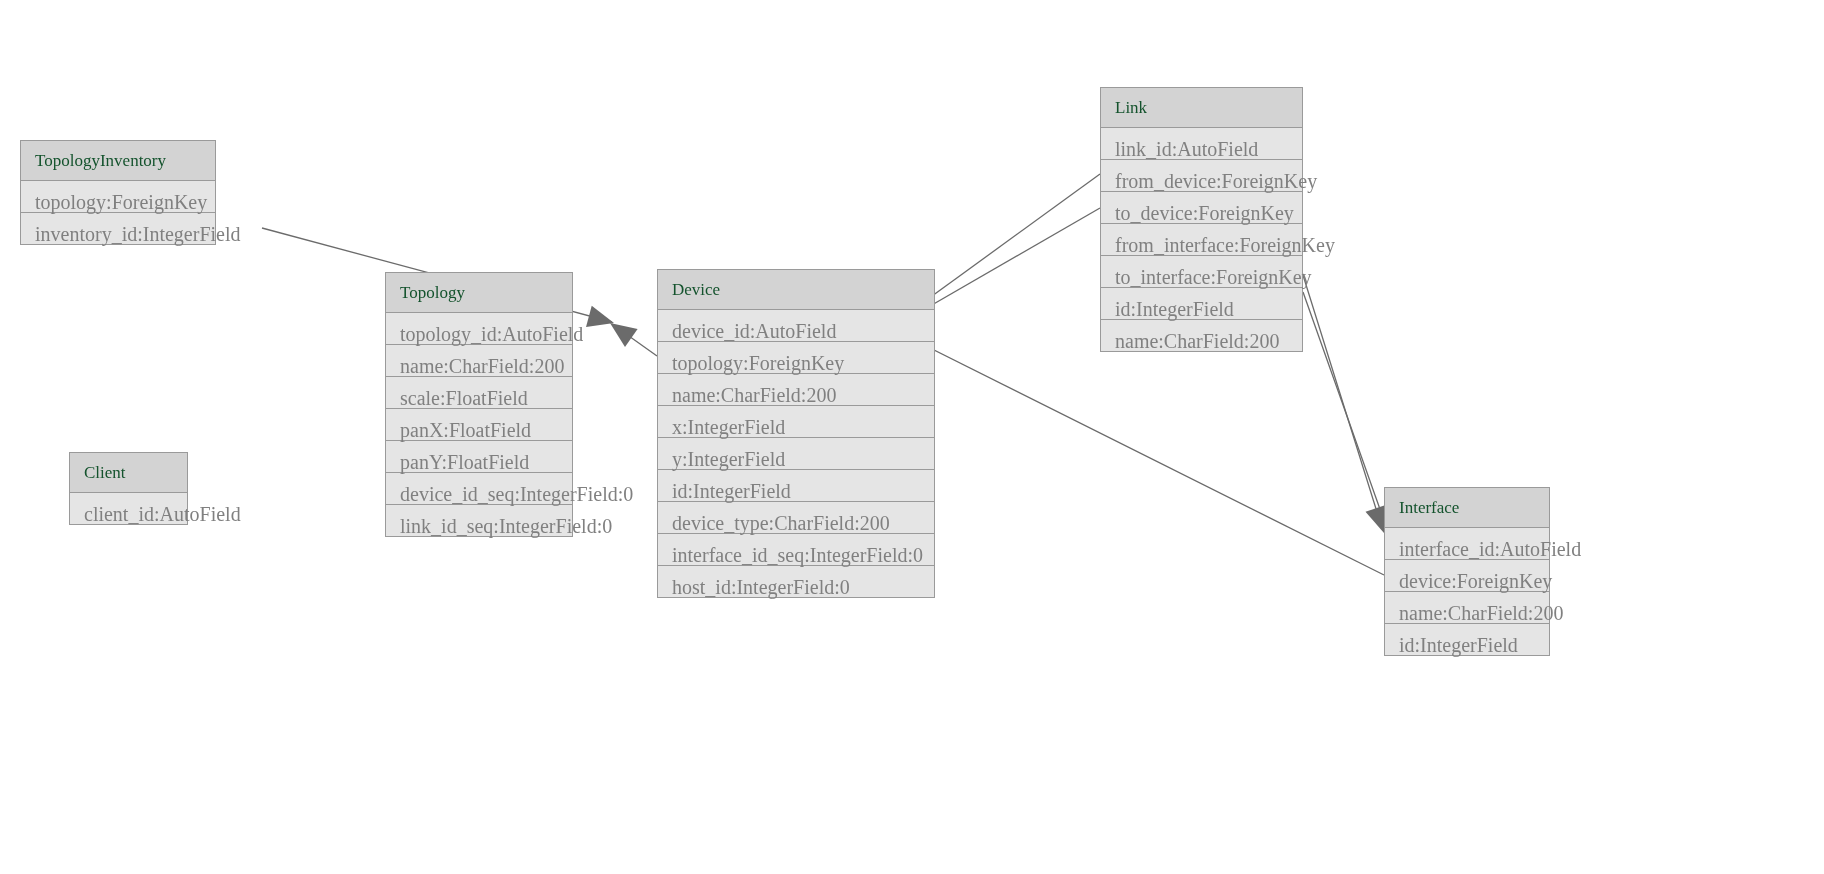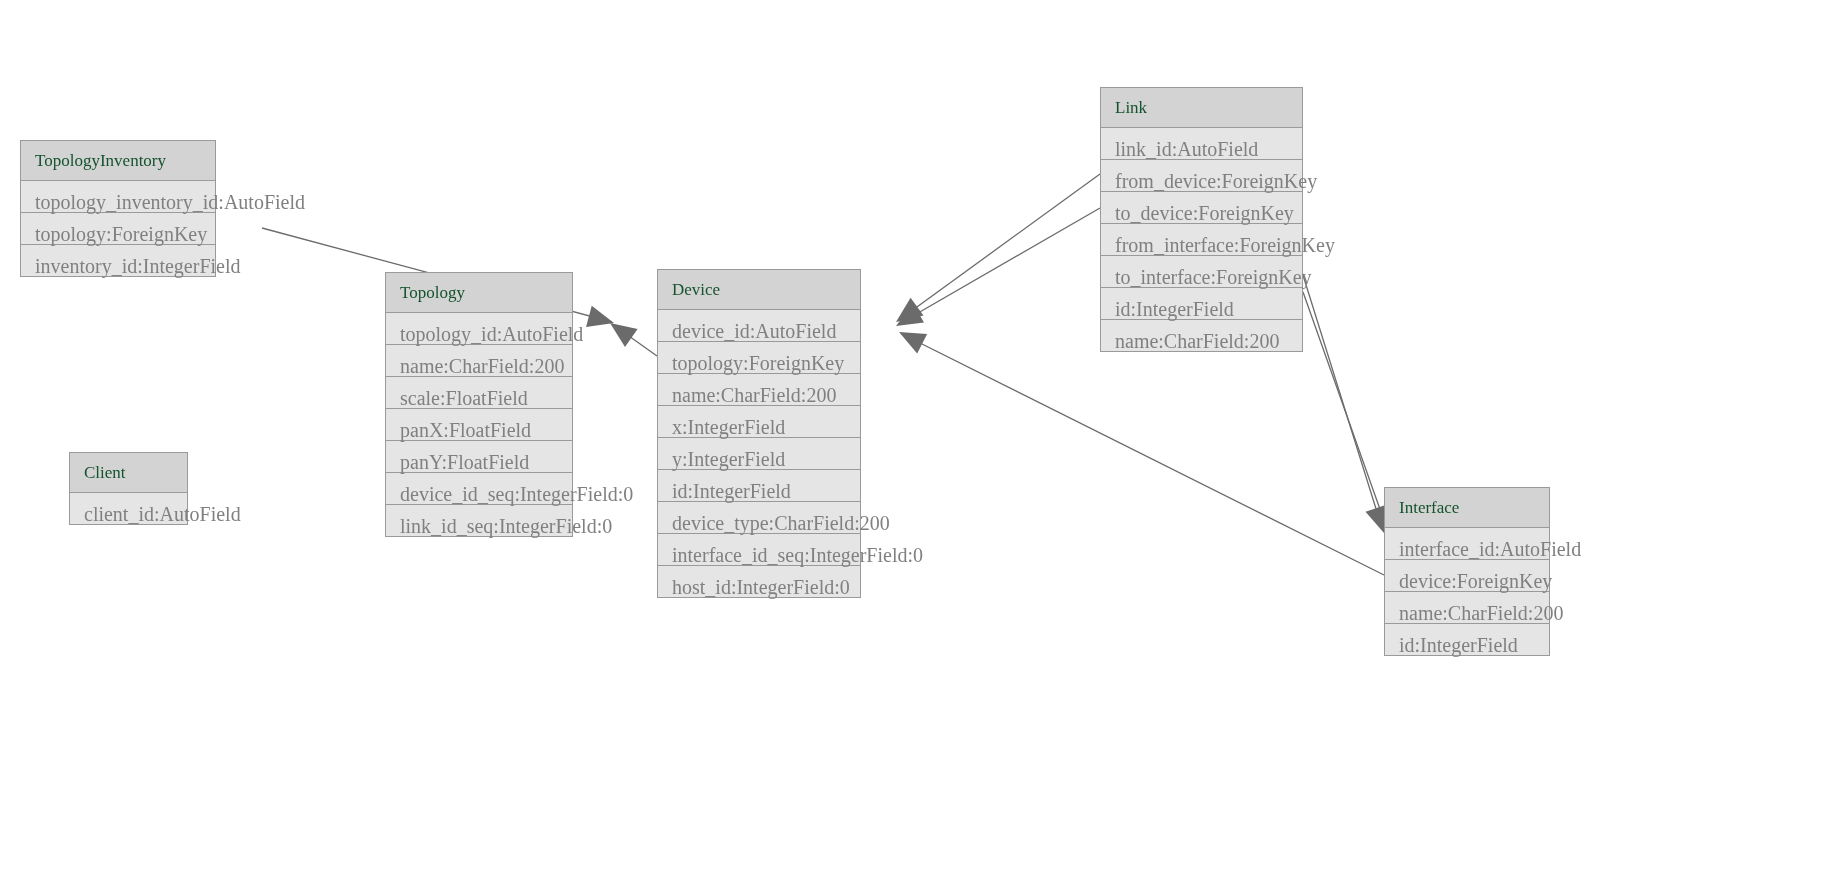--- a/index.html
+++ b/index.html
@@ -87,39 +87,38 @@
       </g>
       <g>
         <path d="M 1303 292 L 1387 529" stroke="#6b6b6b" stroke-width="1.3" fill="none"></path>
         <polygon points="0,0 -26,-11 -26,11" fill="#6b6b6b" transform="translate(1388,533) rotate(70)"></polygon>
       </g>
     </svg>
 
   <div id="entity-layer">
       <div class="entity" style="left: 20px; top: 140px; width: 196px;">
         <div class="entity-header">TopologyInventory</div>
-        <div class="entity-field">topology_inventory_id:AutoField</div>
         <div class="entity-field">topology:ForeignKey</div>
         <div class="entity-field last">inventory_id:IntegerField</div>
       </div>
       <div class="entity" style="left: 69px; top: 452px; width: 119px;">
         <div class="entity-header">Client</div>
         <div class="entity-field last">client_id:AutoField</div>
       </div>
       <div class="entity" style="left: 385px; top: 272px; width: 188px;">
         <div class="entity-header">Topology</div>
         <div class="entity-field">topology_id:AutoField</div>
         <div class="entity-field">name:CharField:200</div>
         <div class="entity-field">scale:FloatField</div>
         <div class="entity-field">panX:FloatField</div>
         <div class="entity-field">panY:FloatField</div>
         <div class="entity-field">device_id_seq:IntegerField:0</div>
         <div class="entity-field last">link_id_seq:IntegerField:0</div>
       </div>
-      <div class="entity" style="left: 657px; top: 269px; width: 204px;">
+      <div class="entity" style="left: 657px; top: 269px; width: 278px;">
         <div class="entity-header">Device</div>
         <div class="entity-field">device_id:AutoField</div>
         <div class="entity-field">topology:ForeignKey</div>
         <div class="entity-field">name:CharField:200</div>
         <div class="entity-field">x:IntegerField</div>
         <div class="entity-field">y:IntegerField</div>
         <div class="entity-field">id:IntegerField</div>
         <div class="entity-field">device_type:CharField:200</div>
         <div class="entity-field">interface_id_seq:IntegerField:0</div>
         <div class="entity-field last">host_id:IntegerField:0</div>

